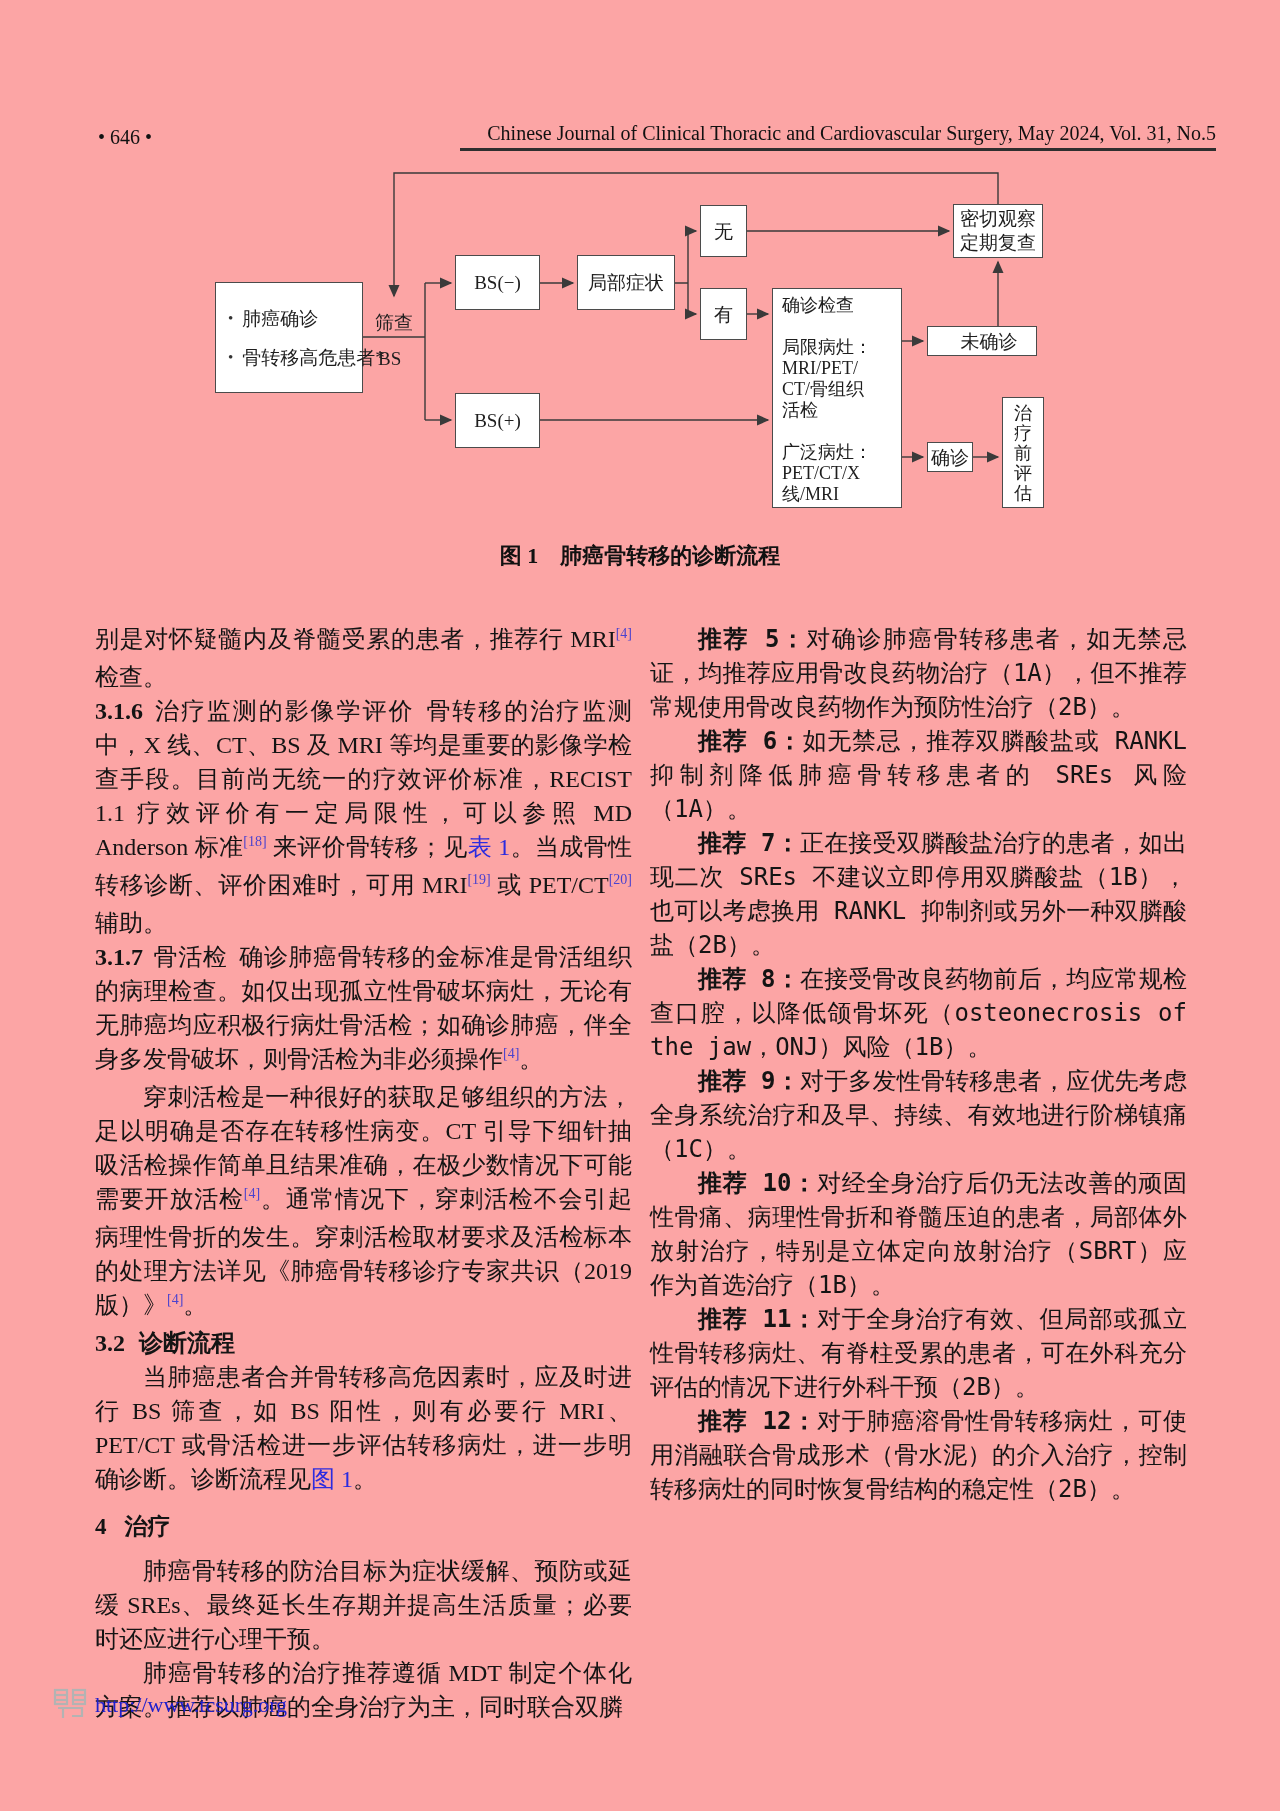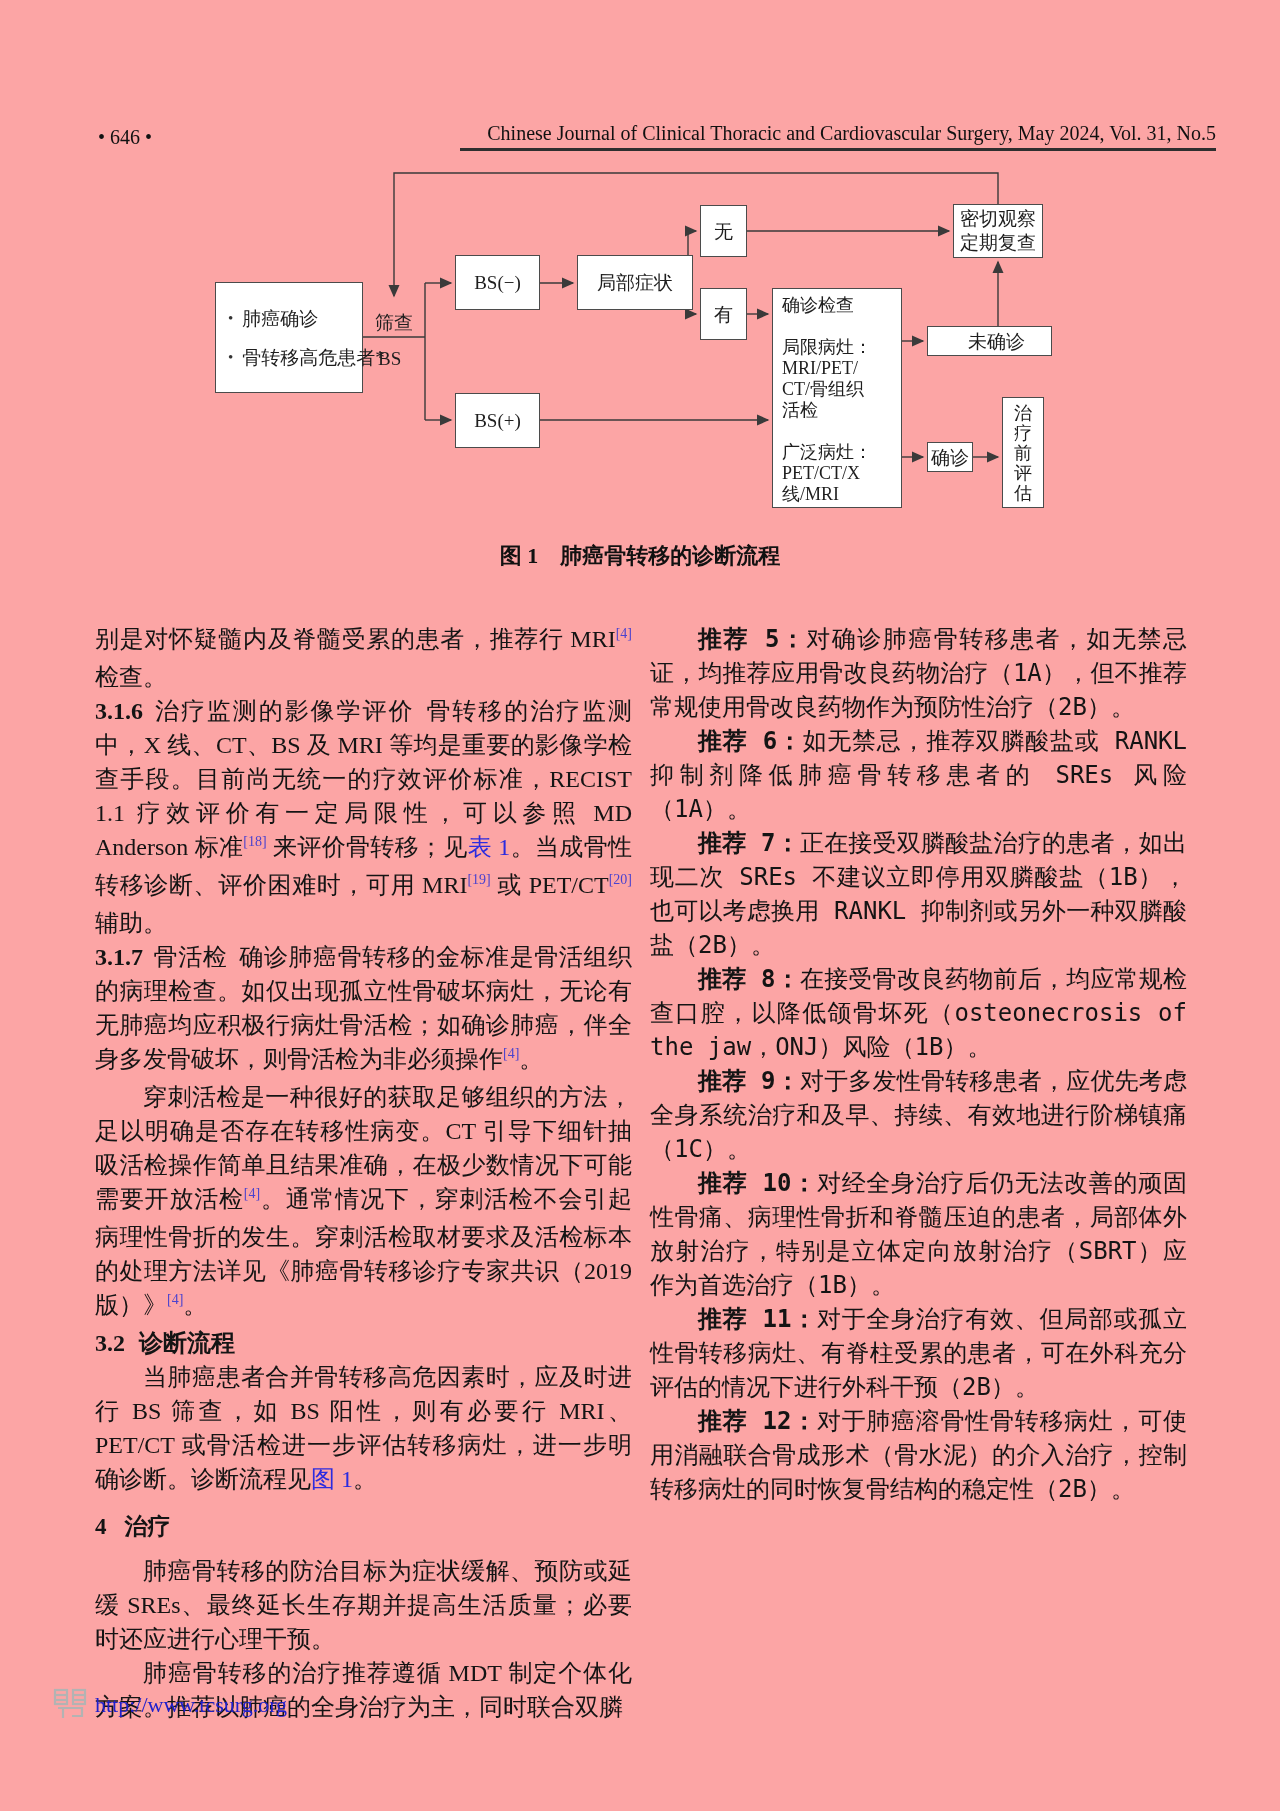--- a/index.html
+++ b/index.html
@@ -87,34 +87,34 @@
       </span>
     <span class="itm">
         <span class="blt">•</span>
         <span>骨转移高危患者*</span>
       </span>
   </div>
   <div class="fc-label" style="left:375px;top:310px;">筛查</div>
   <div class="fc-label" style="left:378px;top:348px;">BS</div>
   <div class="fbox" style="left:455px;top:255px;width:85px;height:55px;">BS(−)</div>
   <div class="fbox" style="left:455px;top:393px;width:85px;height:55px;">BS(+)</div>
-  <div class="fbox" style="left:577px;top:255px;width:116px;height:55px;">局部症状</div>
+  <div class="fbox" style="left:577px;top:255px;width:98px;height:55px;">局部症状</div>
   <div class="fbox" style="left:700px;top:205px;width:47px;height:52px;">无</div>
   <div class="fbox" style="left:700px;top:288px;width:47px;height:52px;">有</div>
   <div class="fbox fb-exam" style="left:772px;top:288px;width:130px;height:220px;">确诊检查
 
 局限病灶：
 MRI/PET/
 CT/骨组织
 活检
 
 广泛病灶：
 PET/CT/X
 线/MRI</div>
-  <div class="fbox" style="left:927px;top:326px;width:125px;height:30px;padding-left:14px;">未确诊</div>
+  <div class="fbox" style="left:927px;top:326px;width:110px;height:30px;padding-left:14px;">未确诊</div>
   <div class="fbox" style="left:927px;top:442px;width:46px;height:30px;">确诊</div>
   <div class="fbox fb-eval" style="left:1002px;top:397px;width:42px;height:111px;">治
 疗
 前
 评
 估</div>
   <div class="fbox fb-observe" style="left:953px;top:204px;width:90px;height:54px;">密切观察
 定期复查</div>
 
   <div class="fig-caption">图 1　肺癌骨转移的诊断流程</div>

